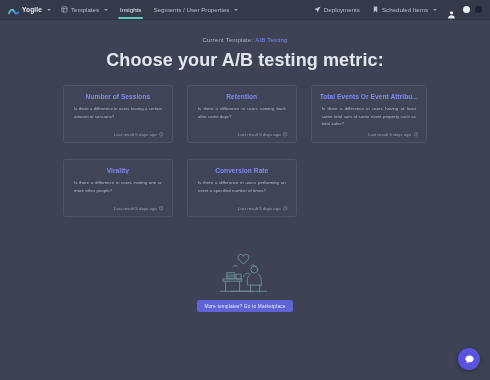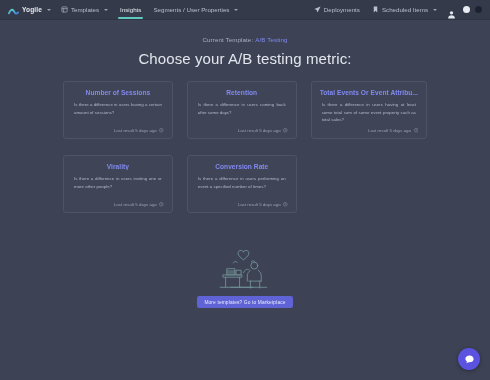--- a/index.html
+++ b/index.html
@@ -104,23 +104,23 @@
     font-size: 6.2px;
     color: #aab0c1;
     letter-spacing: .1px;
   }
   #template-line .tmpl-name {
     color: #7f87f5;
     margin-left: 2px;
   }
   #main-title {
     margin-top: 7px;
-    font-size: 15px;
+    font-size: 18px;
     color: #e3e6ee;
-    font-weight: normal;
+    font-weight: bold;
     letter-spacing: .1px;
   }
 
   
   #card-grid {
     margin: 14px auto 0;
     width: 364px;
     display: grid;
     grid-template-columns: repeat(3, 1fr);
     column-gap: 14px;

